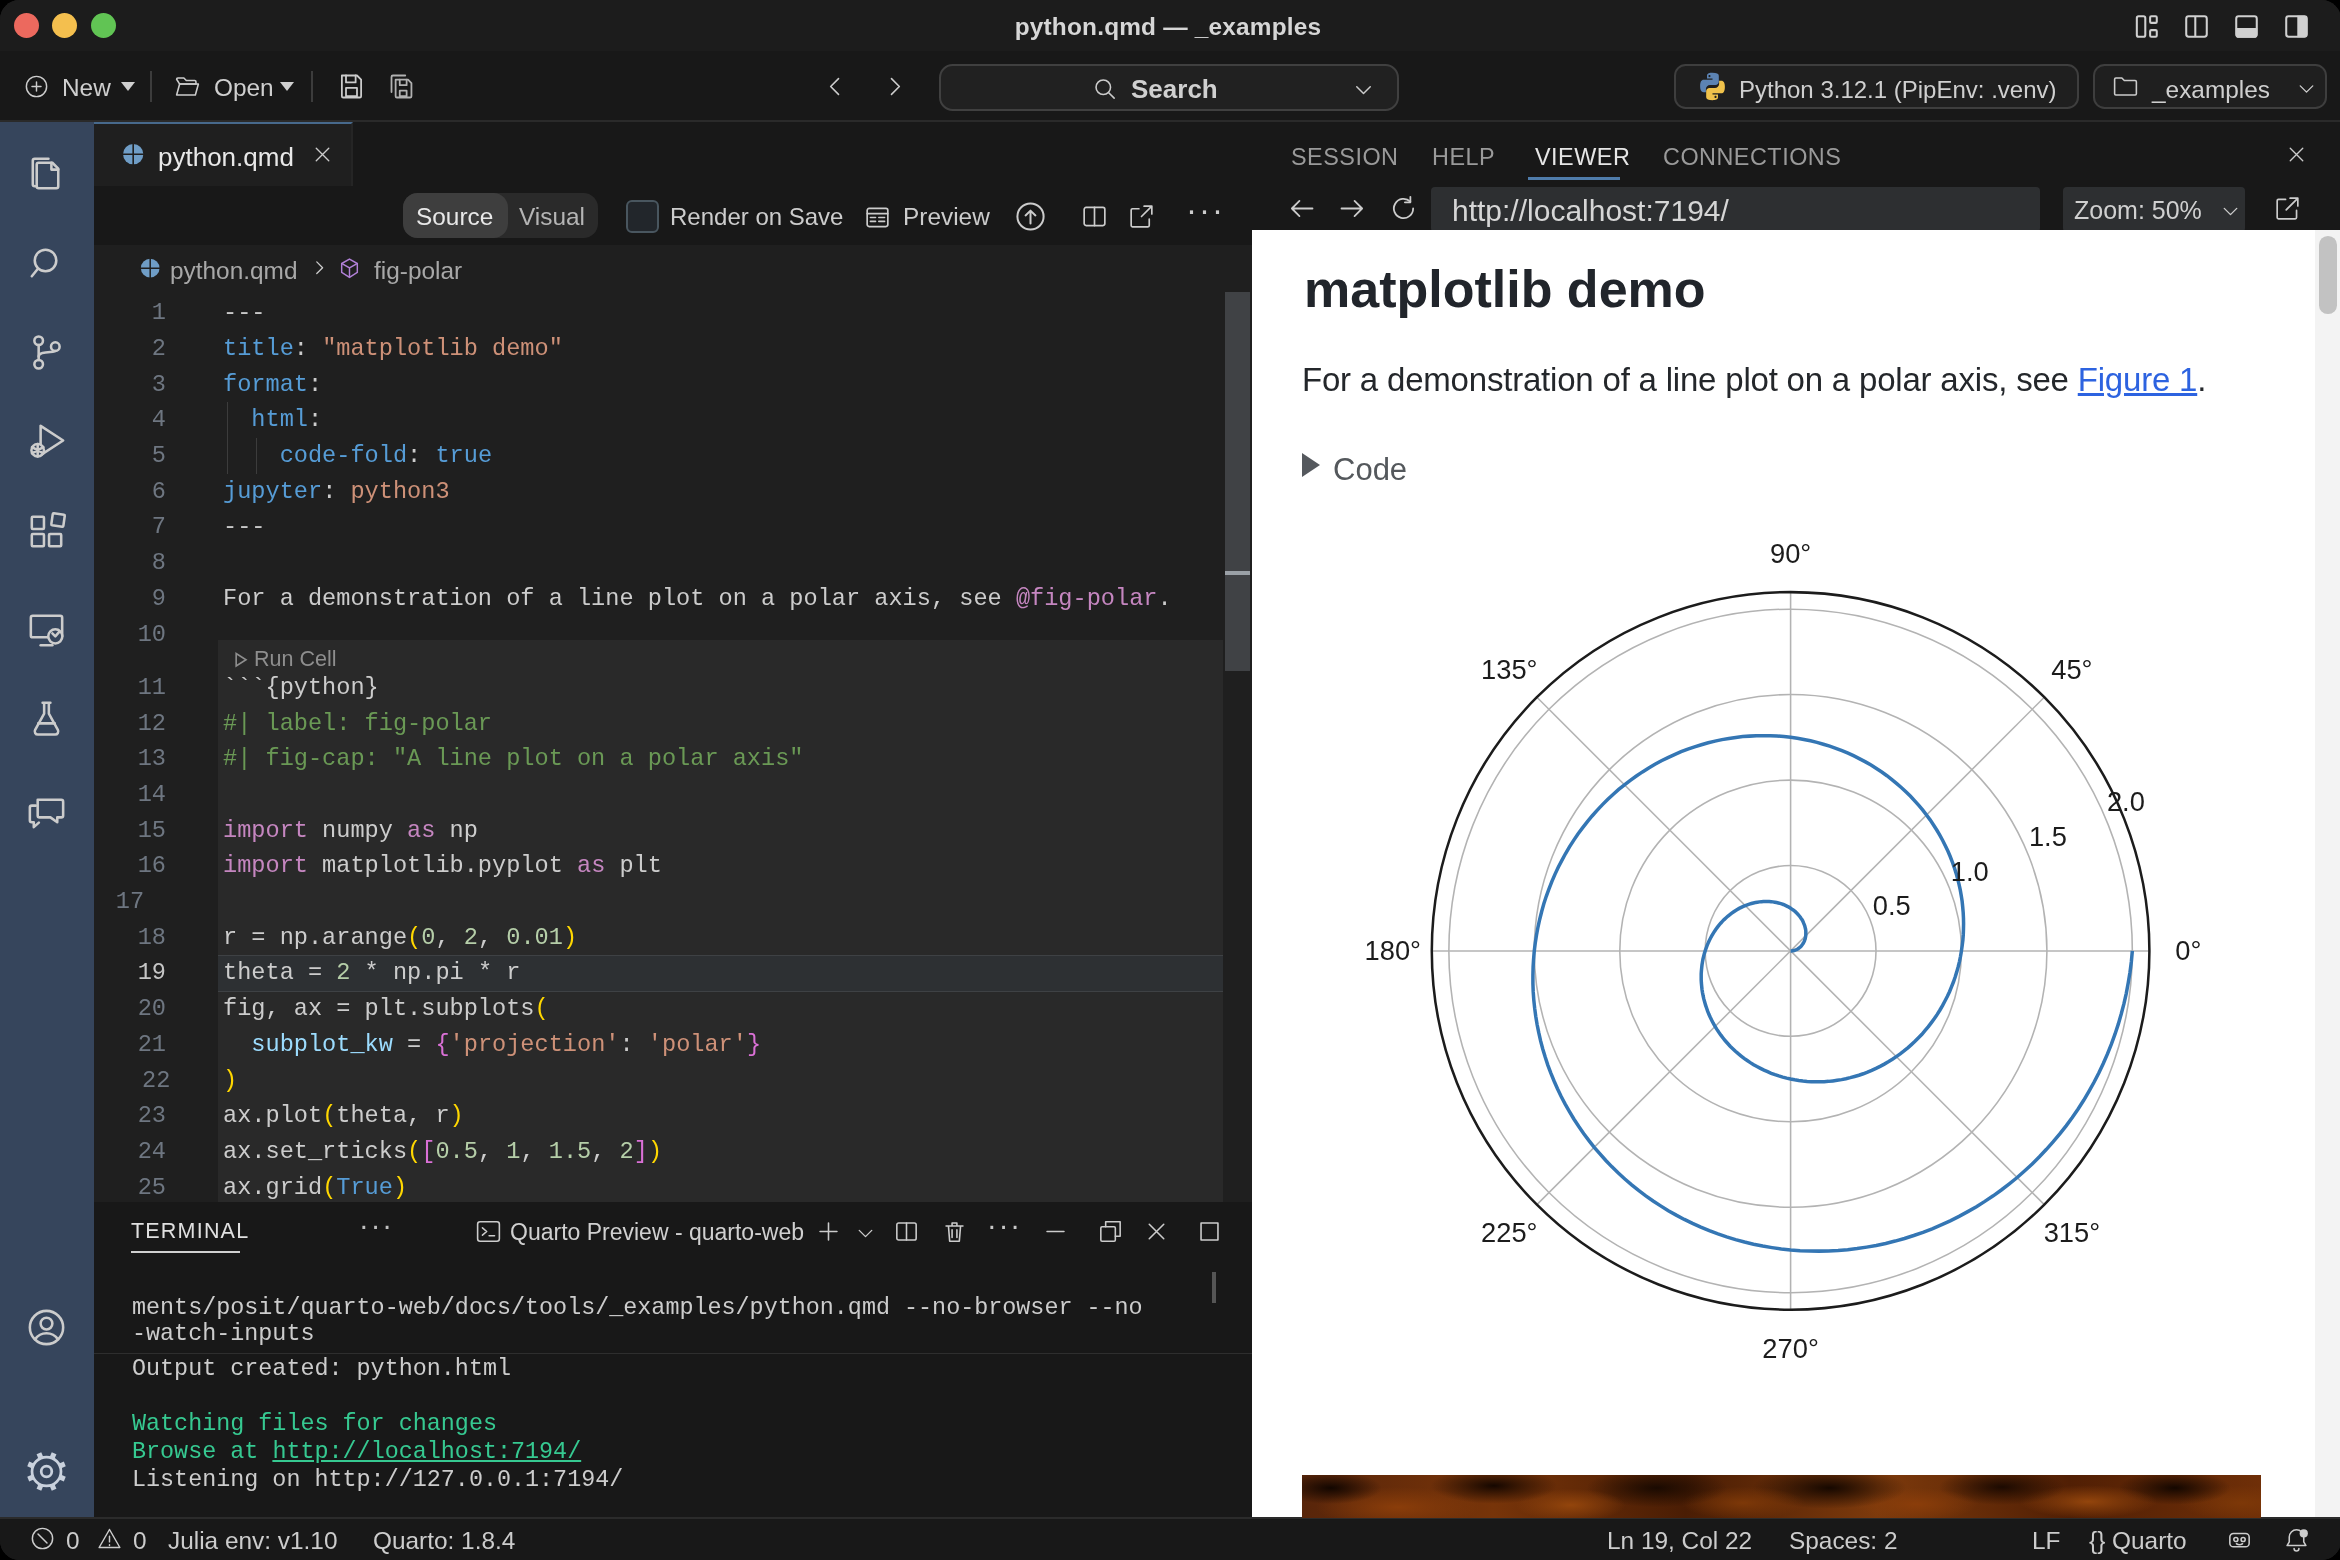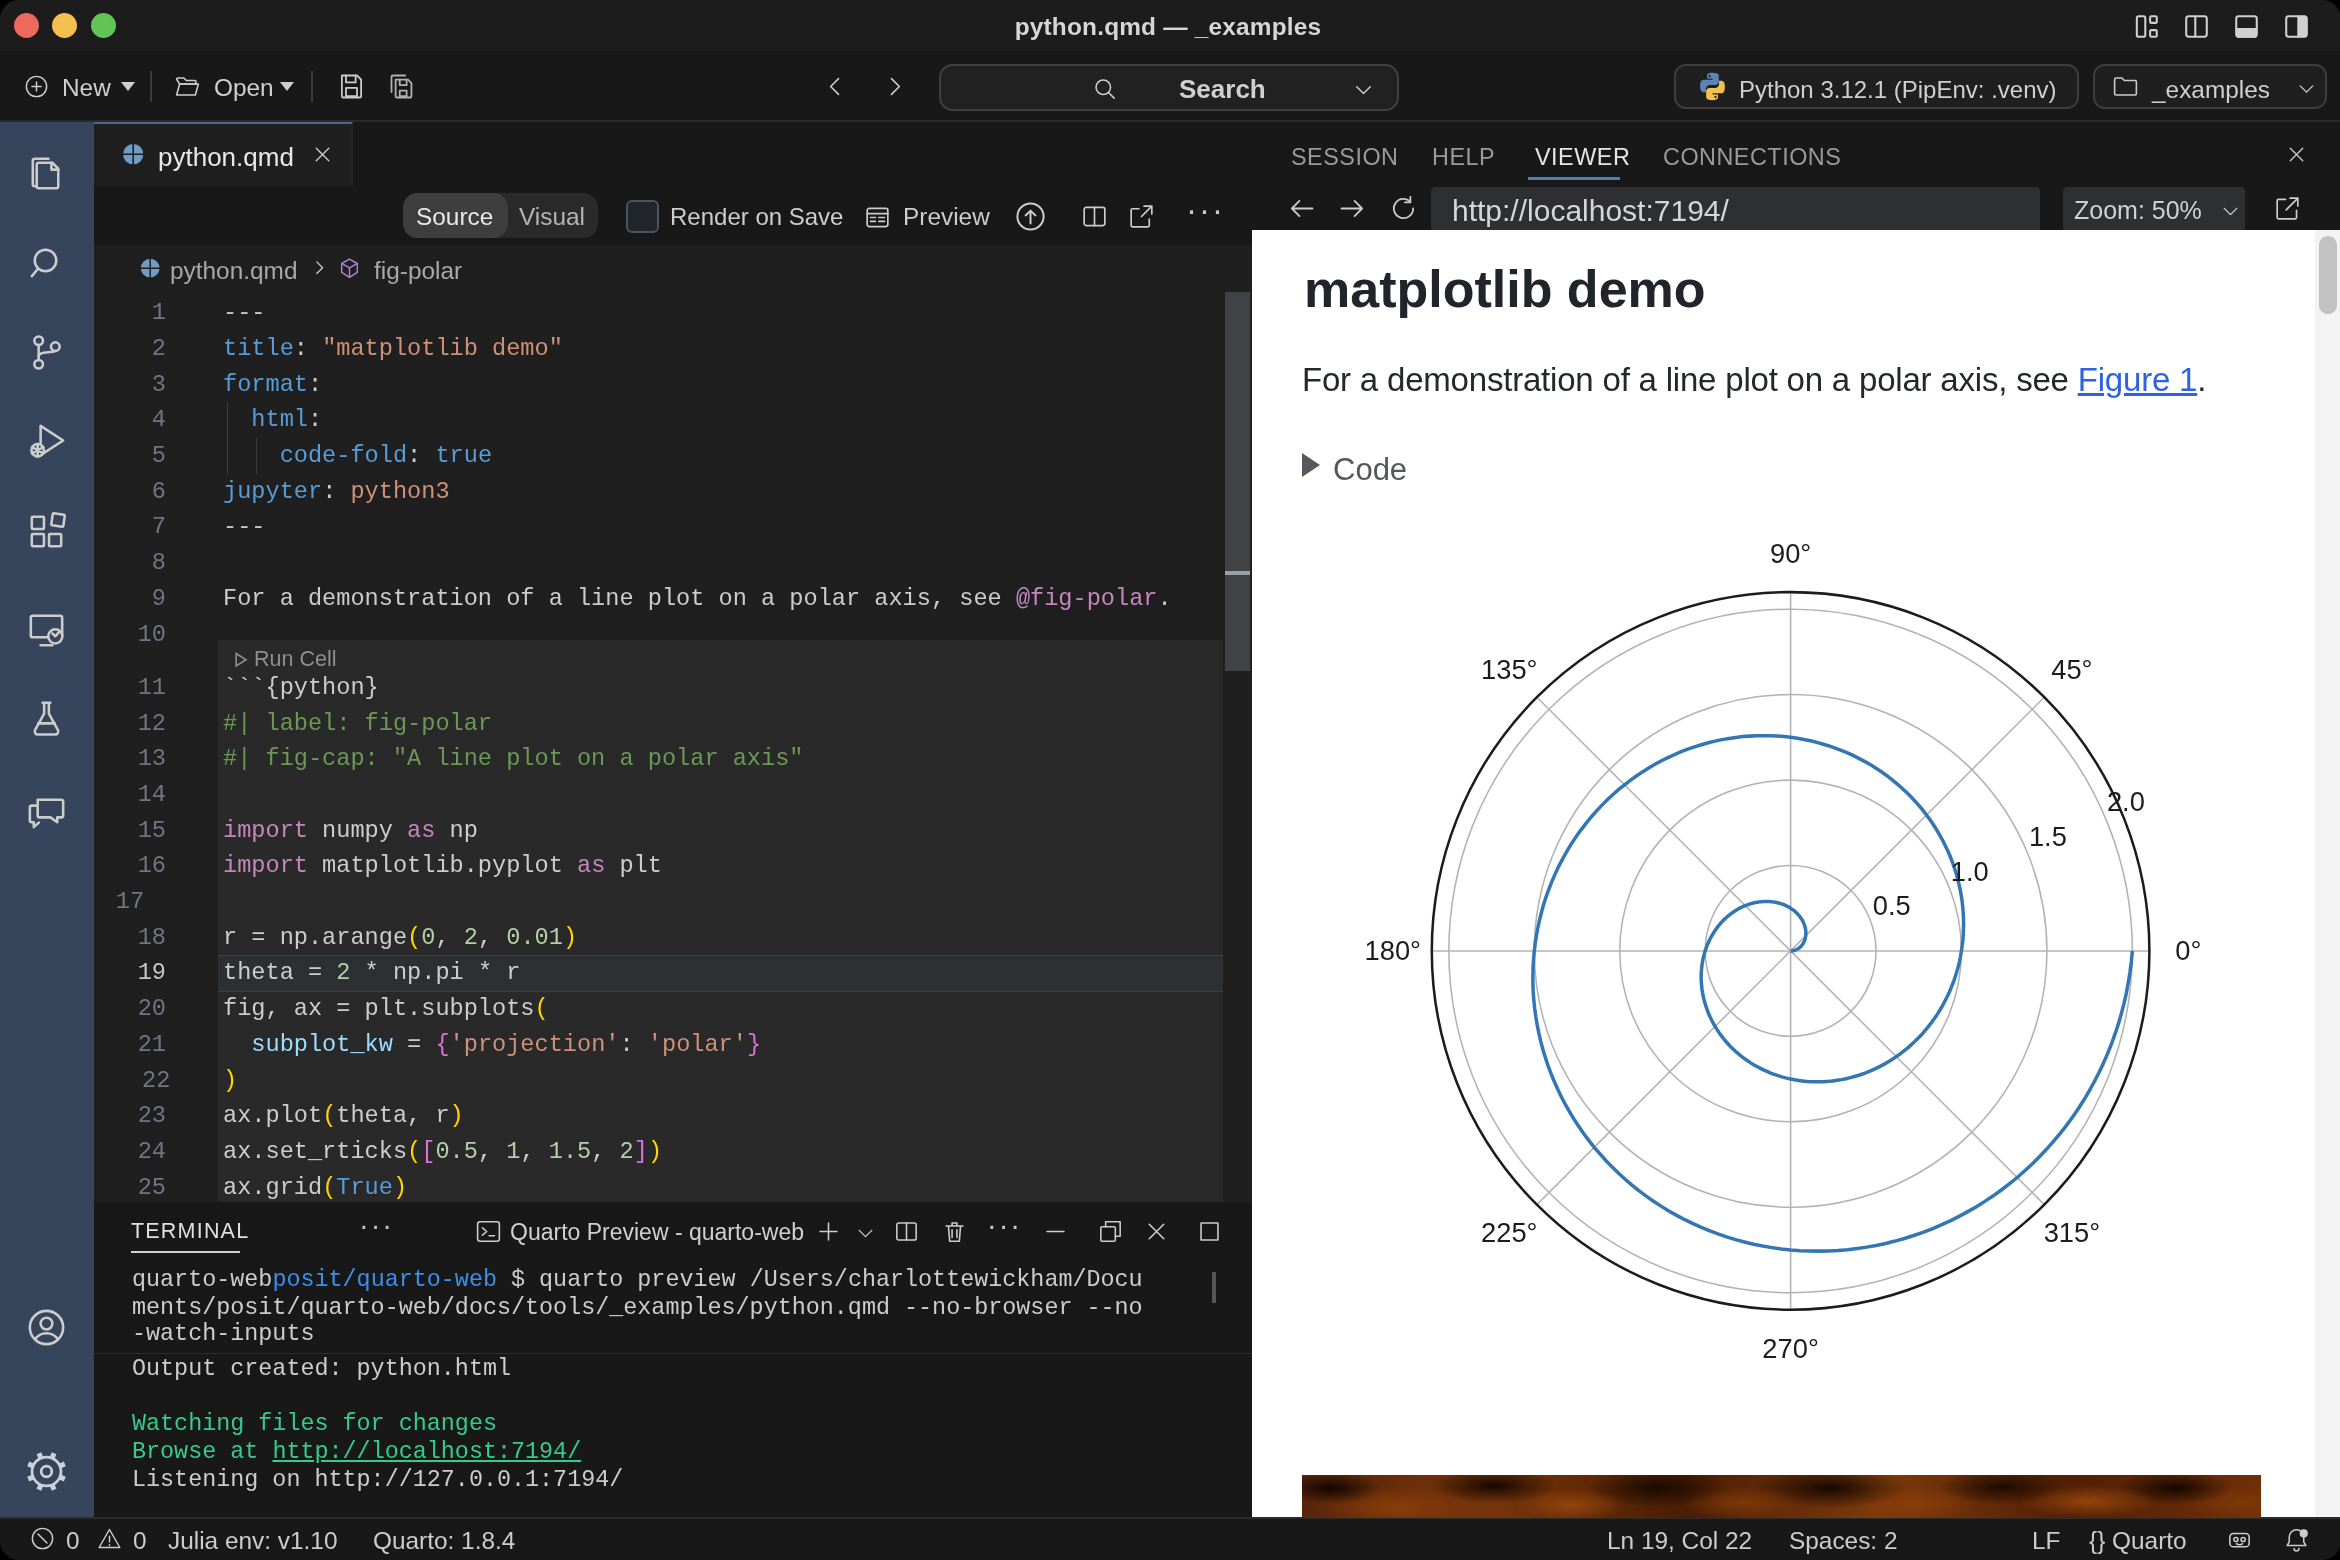--- a/index.html
+++ b/index.html
@@ -90,21 +90,21 @@
       <path d="M9.5 5.5 16 12l-6.5 6.5" class="icon" stroke-width="1.8"></path>
     </svg>
   
   <div class="abs" style="left:939px;top:64px;width:460px;height:47px;background:#212121;border:2px solid #404040;border-radius:13.7px;"></div>
   <svg class="abs" style="left:1090px;top:74px;" width="29" height="29" viewBox="0 0 24 24">
       <g class="icon" stroke-width="1.7">
         <circle cx="11" cy="11" r="6"></circle>
         <line x1="15.5" y1="15.5" x2="20" y2="20"></line>
       </g>
     </svg>
-  <div class="abs" style="left:1131px;top:74px;font-size:26px;font-weight:bold;color:#d0d0d0;margin-left:48px;">Search</div>
+  <div class="abs" style="left:1131px;top:74px;font-size:26px;font-weight:bold;color:#d0d0d0;">Search</div>
   <svg class="abs" style="left:1350px;top:76px;" width="27" height="27" viewBox="0 0 24 24">
       <path d="M6 9.5l6 6 6-6" class="icon" stroke-width="1.7"></path>
     </svg>
   
   <div class="abs" style="left:1674px;top:64px;width:405px;height:45px;background:#1f1f1f;border:2px solid #3e3e3e;border-radius:11.7px;"></div>
   <svg class="abs" style="left:1696px;top:70px;" width="33" height="33" viewBox="0 0 24 24">
     <path fill="#5c83b3" d="M11.9 2c-2 0-3.9.4-3.9 2.1v2.1h4v.9H5.6C3.9 7.1 3 8.6 3 11.9c0 2.6.8 4.3 2.6 4.3h1.6v-2.4c0-1.6 1.4-2.9 3-2.9h4c1.3 0 2.4-1.1 2.4-2.4V4.1C16.6 2.7 14.9 2 11.9 2zM9.8 3.6c.4 0 .8.3.8.8s-.4.8-.8.8-.8-.3-.8-.8.4-.8.8-.8z"></path>
     <path fill="#f0c24b" d="M12.1 22c2 0 3.9-.4 3.9-2.1v-2.1h-4v-.9h6.4c1.7 0 2.6-1.5 2.6-4.8 0-2.6-.8-4.3-2.6-4.3h-1.6v2.4c0 1.6-1.4 2.9-3 2.9h-4c-1.3 0-2.4 1.1-2.4 2.4v4.4c0 1.4 1.7 2.1 4.7 2.1zm2.1-1.6c-.4 0-.8-.3-.8-.8s.4-.8.8-.8.8.3.8.8-.4.8-.8.8z"></path>
   </svg>
   <div class="abs" style="left:1739px;top:76px;font-size:24px;color:#cfcfcf;">Python 3.12.1 (PipEnv: .venv)</div>
@@ -362,21 +362,20 @@
         <rect x="4" y="8" width="12" height="12" rx="1"></rect>
         <path d="M8 8V4h12v12h-4"></path>
       </g>
     </svg>
   <svg class="abs" style="left:1142px;top:1217px;" width="29" height="29" viewBox="0 0 24 24">
       <path d="M6 6l12 12M18 6L6 18" class="icon" stroke-width="1.6"></path>
     </svg>
   <svg class="abs" style="left:1195px;top:1217px;" width="29" height="29" viewBox="0 0 24 24">
       <rect x="5" y="5" width="14" height="14" class="icon" stroke-width="1.6"></rect>
     </svg>
-  <div class="abs mono" style="left:132px;top:1266px;font-size:23.4px;height:29px;line-height:29px;white-space:pre;"><span style="color:#cccccc">quarto-web</span><span style="color:#3b8eea">posit/quarto-web</span><span style="color:#cccccc"> $ quarto preview /Users/charlottewickham/Docu</span></div>
   <div class="abs mono" style="left:132px;top:1294px;font-size:23.4px;height:29px;line-height:29px;white-space:pre;"><span style="color:#cccccc">ments/posit/quarto-web/docs/tools/_examples/python.qmd --no-browser --no</span></div>
   <div class="abs mono" style="left:132px;top:1320px;font-size:23.4px;height:29px;line-height:29px;white-space:pre;"><span style="color:#cccccc">-watch-inputs</span></div>
   <div class="abs" style="left:94px;top:1353px;width:1159px;height:1px;background:#2e2e2e;"></div>
   <div class="abs mono" style="left:132px;top:1355px;font-size:23.4px;height:29px;line-height:29px;white-space:pre;"><span style="color:#cccccc">Output created: python.html</span></div>
   <div class="abs mono" style="left:132px;top:1410px;font-size:23.4px;height:29px;line-height:29px;white-space:pre;"><span style="color:#36c991">Watching files for changes</span></div>
   <div class="abs mono" style="left:132px;top:1438px;font-size:23.4px;height:29px;line-height:29px;white-space:pre;"><span style="color:#36c991">Browse at <span style="text-decoration:underline">http://localhost:7194/</span></span></div>
   <div class="abs mono" style="left:132px;top:1466px;font-size:23.4px;height:29px;line-height:29px;white-space:pre;"><span style="color:#cccccc">Listening on http://127.0.0.1:7194/</span></div>
   <div class="abs" style="left:1212px;top:1272px;width:3.9px;height:31px;background:#555;"></div>
 
   

